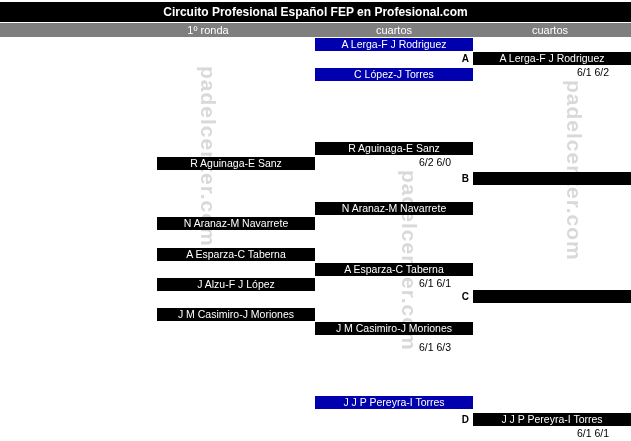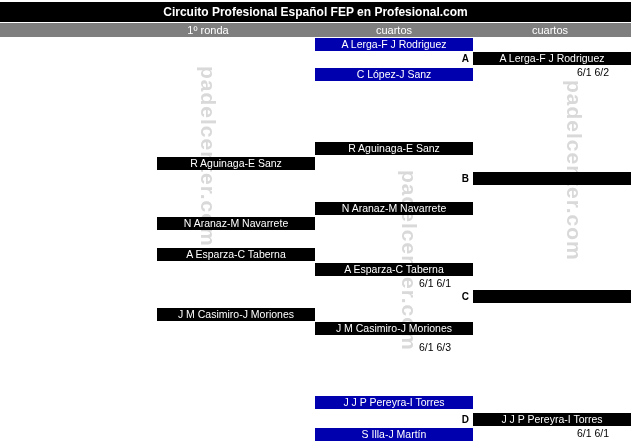--- a/index.html
+++ b/index.html
@@ -54,37 +54,38 @@
     <span class="collabel" style="left:550px">cuartos</span>
   </div>
 
   <div class="watermark" style="left:196px;top:66px">padelcenter.com</div>
   <div class="watermark" style="left:397px;top:170px">padelcenter.com</div>
   <div class="watermark" style="left:562px;top:80px">padelcenter.com</div>
 
   <div class="box col1" style="top:157px">R Aguinaga-E Sanz</div>
   <div class="box col1" style="top:217px">N Aranaz-M Navarrete</div>
   <div class="box col1" style="top:248px">A Esparza-C Taberna</div>
+  <div class="box col1" style="top:278px">J Alzu-F J López</div>
   <div class="box col1" style="top:308px">J M Casimiro-J Moriones</div>
 
   <div class="box blue col2" style="top:38px">A Lerga-F J Rodriguez</div>
-  <div class="box blue col2" style="top:68px">C López-J Sanz</div>
+  <div class="box blue col2" style="top:68px">C López-J Torres</div>
 
   <div class="box col2" style="top:142px">R Aguinaga-E Sanz</div>
+  <div class="score col2" style="top:156px">6/2 6/0</div>
 
   <div class="box col2" style="top:202px">N Aranaz-M Navarrete</div>
 
   <div class="box col2" style="top:263px">A Esparza-C Taberna</div>
   <div class="score col2" style="top:277px">6/1 6/1</div>
 
   <div class="box col2" style="top:322px">J M Casimiro-J Moriones</div>
   <div class="score col2" style="top:341px">6/1 6/3</div>
 
   <div class="box blue col2" style="top:396px">J J P Pereyra-I Torres</div>
-  <div class="box blue col2" style="top:428px">S Illa-J Martín</div>
 
   <span class="seed-letter" style="top:52px">A</span>
   <div class="box col3" style="top:52px">A Lerga-F J Rodriguez</div>
   <div class="score col3" style="top:66px">6/1 6/2</div>
 
   <span class="seed-letter" style="top:172px">B</span>
   <div class="box col3" style="top:172px"></div>
 
   <span class="seed-letter" style="top:290px">C</span>
   <div class="box col3" style="top:290px"></div>

